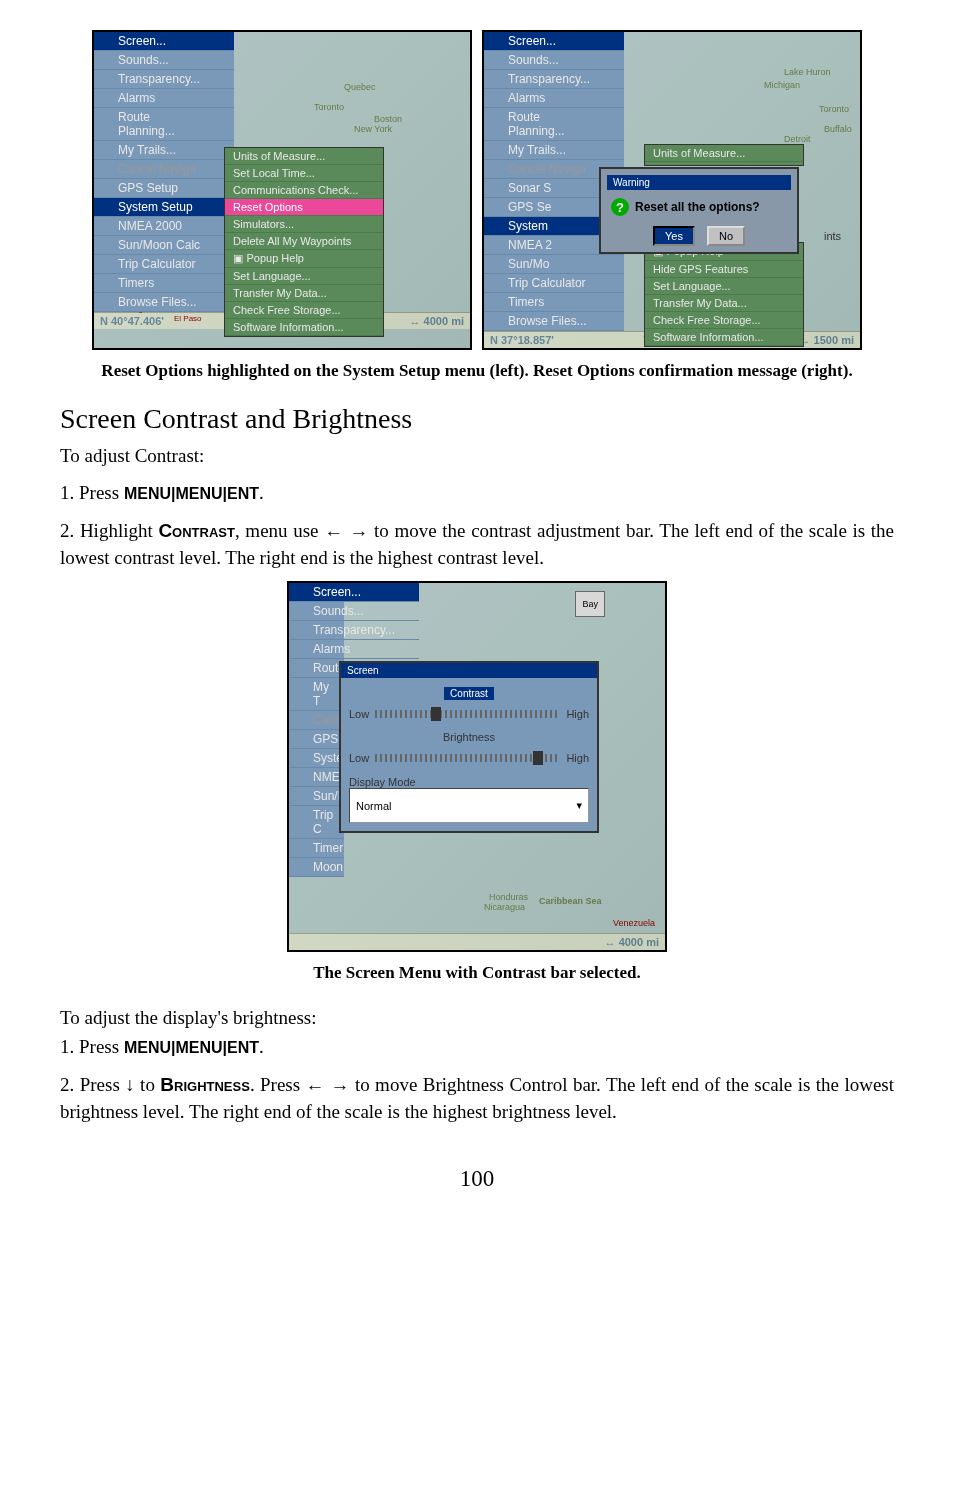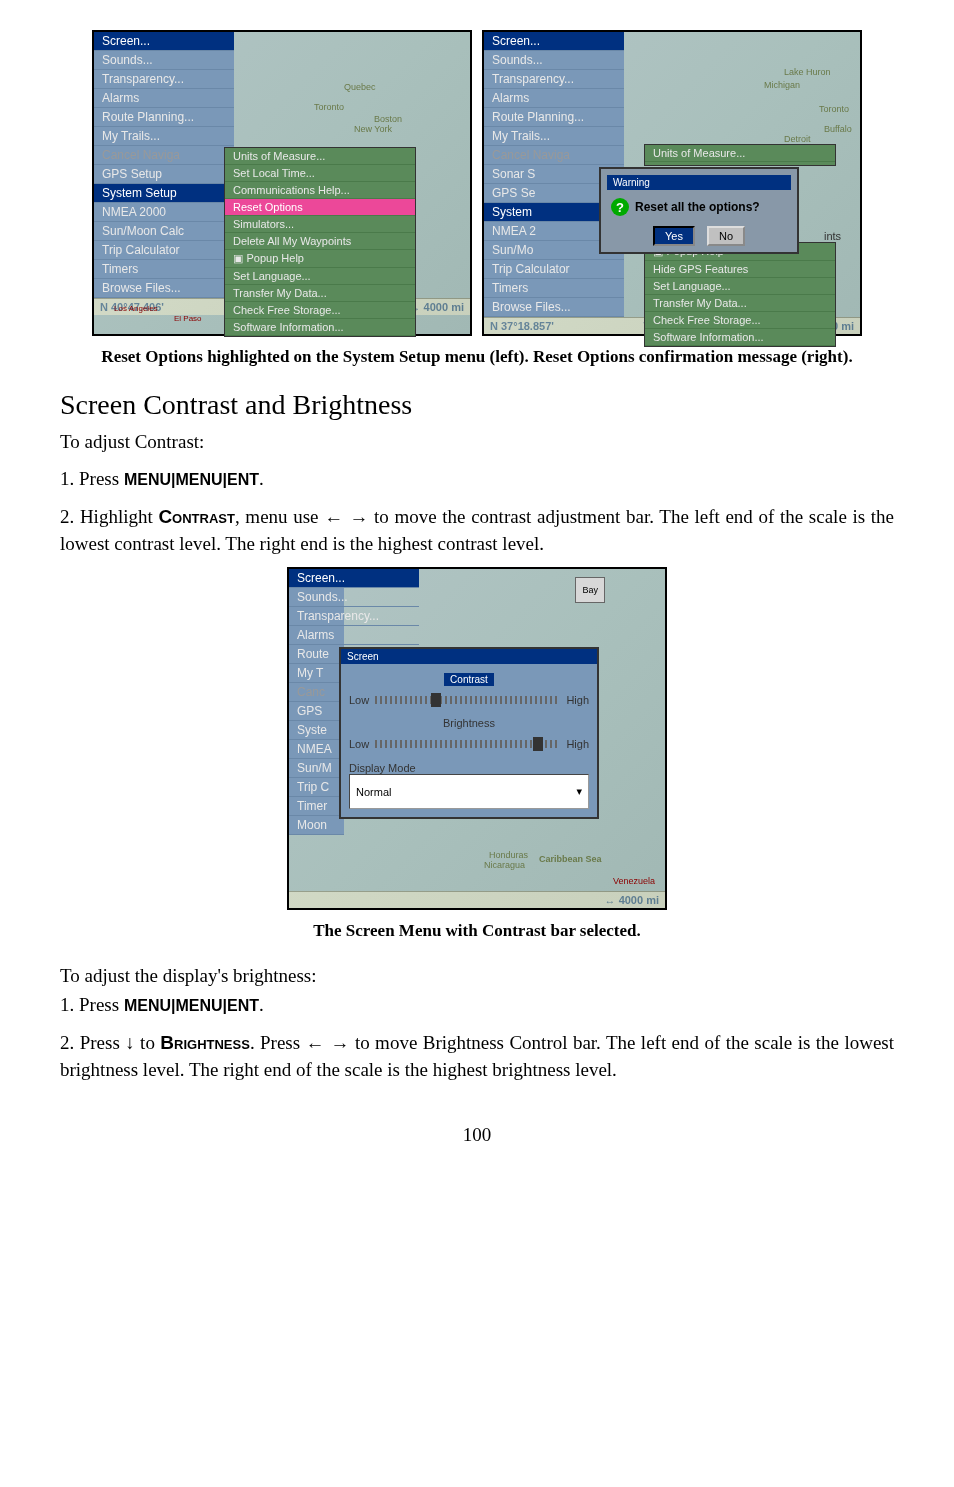--- a/index.html
+++ b/index.html
@@ -2,25 +2,25 @@
 <html><head>
   <meta charset="utf-8">
   <style>
     * { box-sizing: border-box; margin: 0; padding: 0; }
     body { font-family: Georgia, 'Times New Roman', serif; background: #fff; width: 954px; margin: 0 auto; padding: 30px 60px; }
     
     .screenshot-row { display: flex; gap: 10px; justify-content: center; margin-bottom: 10px; }
     .screenshot { width: 380px; border: 2px solid #000; background: #8aa8c8; position: relative; font-family: Arial, sans-serif; font-size: 12px; }
     
     .menu-list { background: #7a98b8; position: relative; }
-    .menu-item { padding: 2px 8px; color: #e8e8e8; border-bottom: 1px solid #6a88a8; cursor: pointer; }
+    .menu-item { padding: 2px 24px; color: #e8e8e8; border-bottom: 1px solid #6a88a8; cursor: pointer; }
     .menu-item.highlighted { background: #003080; color: #fff; }
     .menu-item.disabled { color: #999; }
     
-    .submenu { position: absolute; left: 130px; top: 115px; background: #5a8a5a; border: 1px solid #333; z-index: 10; width: 192px; }
+    .submenu { position: absolute; left: 130px; top: 115px; background: #5a8a5a; border: 1px solid #333; z-index: 10; width: 160px; }
     .submenu-item { padding: 2px 8px; color: #e8e8e8; border-bottom: 1px solid #4a7a4a; cursor: pointer; font-size: 11px; }
     .submenu-item.highlighted { background: #ec4899; color: #fff; }
     .submenu-item.checked::before { content: "▣ "; }
     
     .submenu2 { left: 160px; top: 115px; }
     .submenu3 { left: 160px; top: 200px; }
     
     .dialog-box { position: absolute; left: 120px; top: 158px; background: #8898a8; border: 2px solid #333; padding: 6px; z-index: 20; width: 200px; }
     .dialog-title { background: #003080; color: #fff; padding: 2px 6px; font-size: 10px; margin-bottom: 4px; }
     .dialog-content { display: flex; align-items: center; gap: 6px; padding: 4px; }
@@ -48,21 +48,21 @@
     
     .screen-popup { position: absolute; left: 50px; top: 90px; background: #7a98b8; border: 2px solid #333; width: 260px; z-index: 10; }
     .popup-title { background: #003080; color: #fff; padding: 2px 6px; font-size: 10px; }
     .popup-body { padding: 8px; }
     .slider-row { display: flex; align-items: center; gap: 6px; margin: 8px 0; font-size: 11px; color: #333; }
     .slider-label { background: #003080; color: #fff; padding: 1px 6px; font-size: 10px; margin-bottom: 2px; }
     .slider-track { flex: 1; height: 8px; background: repeating-linear-gradient(90deg, #666 0, #666 2px, transparent 2px, transparent 5px); position: relative; }
     .slider-thumb { position: absolute; top: -3px; width: 10px; height: 14px; background: #333; }
     .dropdown { background: #fff; border: 1px inset #999; padding: 10px 6px; font-size: 11px; display: flex; justify-content: space-between; align-items: center; }
     
-    .page-num { text-align: center; font-size: 19px; margin-top: 40px; }
+    .page-num { text-align: center; font-size: 23px; margin-top: 40px; }
     
     .arrow { font-family: Arial; }
     
     .map-city { position: absolute; font-size: 8px; color: #8b0000; }
     .map-region { position: absolute; font-size: 9px; color: #6a7a4a; }
   </style>
 </head>
 <body>
 
 <div class="screenshot-row">
@@ -92,21 +92,21 @@
       <div class="menu-item">NMEA 2000</div>
       <div class="menu-item">Sun/Moon Calc</div>
       <div class="menu-item">Trip Calculator</div>
       <div class="menu-item">Timers</div>
       <div class="menu-item">Browse Files...</div>
     </div>
 
     <div class="submenu">
       <div class="submenu-item">Units of Measure...</div>
       <div class="submenu-item">Set Local Time...</div>
-      <div class="submenu-item">Communications Help...</div>
+      <div class="submenu-item">Communications Check...</div>
       <div class="submenu-item highlighted">Reset Options</div>
       <div class="submenu-item">Simulators...</div>
       <div class="submenu-item">Delete All My Waypoints</div>
       <div class="submenu-item checked">Popup Help</div>
       <div class="submenu-item">Set Language...</div>
       <div class="submenu-item">Transfer My Data...</div>
       <div class="submenu-item">Check Free Storage...</div>
       <div class="submenu-item">Software Information...</div>
     </div>
 

